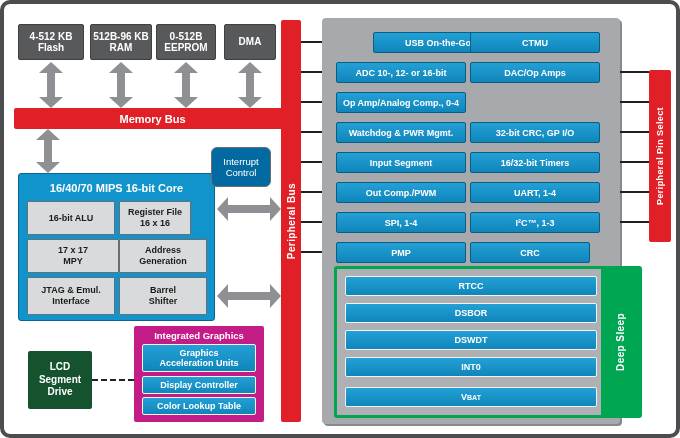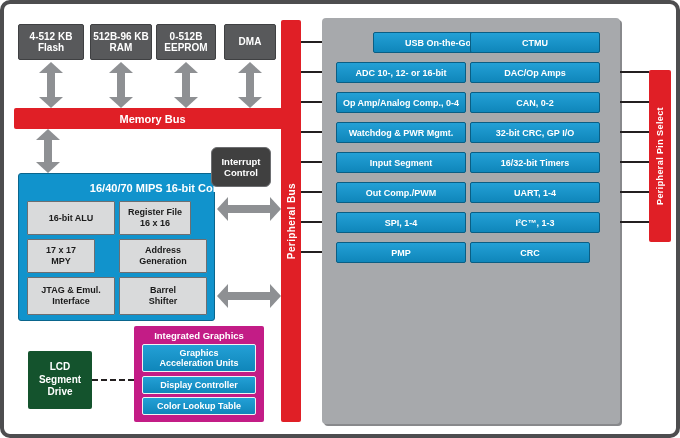--- a/index.html
+++ b/index.html
@@ -17,21 +17,21 @@
 
   .box-dark { background:#58595b; color:#fff; font-weight:bold; font-size:10px; line-height:1.15; border-radius:2px; border:1px solid #3f4042; }
   .bus-h   { background:#e01f26; color:#fff; font-weight:bold; font-size:11px; border-radius:2px; }
   .bus-v   { background:#e01f26; color:#fff; font-weight:bold; border-radius:2px; }
   .vtext   { writing-mode:vertical-rl; transform:rotate(180deg); letter-spacing:0.4px; }
 
   .core    { background:#1193cc; border:1px solid #0a658c; border-radius:3px; }
   .core-title { color:#fff; font-weight:bold; font-size:11px; }
   .core-unit { background:#d9dadb; border:1px solid #6d6e71; color:#1a1a1a; font-weight:bold; font-size:9px; line-height:1.2; border-radius:1px; }
 
-  .ic { background:#404040; color:#fff; font-weight:bold; font-size:9.5px; line-height:1.2; border-radius:6px; border:1px solid #6d6e71; }
+  .ic { background:#0369a1; color:#fff; font-weight:normal; font-size:9.5px; line-height:1.2; border-radius:6px; border:1px solid #6d6e71; }
 
   .panel { background:#a7a9ac; border-radius:4px; box-shadow:2px 2px 0 #88898c; }
 
   .blue-box { background:linear-gradient(#23a0d6,#0f86ba); background-color:#1193cc; border:1px solid #0a5e84; color:#fff; font-weight:bold; font-size:9px; white-space:nowrap; border-radius:2px; }
   .blue-box.wrap { white-space:pre-line; line-height:1.15; }
   .white-edge { border:1px solid #f2f2f2; }
 
   .ds { background:#aeb0b3; border:3px solid #00a651; border-radius:3px; }
   .ds-bar { background:#00a651; color:#fff; font-weight:bold; font-size:10px; }
 
@@ -87,25 +87,25 @@
   <div class="abs ctr bus-h" style="left:10px; top:104px; width:277px; height:21px;">Memory Bus</div>
 
   <div class="arr-v" style="left:32px; top:125px; height:44px;">
       <span class="shaft"></span>
     </div>
 
   <div class="abs ctr ic pre" style="left:207px; top:143px; width:60px; height:40px; z-index:3;">Interrupt
 Control</div>
 
   <div class="abs core" style="left:14px; top:169px; width:197px; height:148px; z-index:2;">
-    <div class="abs ctr core-title" style="left:0; top:5px; width:100%; height:18px;margin-left:40px;">16/40/70 MIPS 16-bit Core</div>
+    <div class="abs ctr core-title" style="left:0; top:5px; width:100%; height:18px;">16/40/70 MIPS 16-bit Core</div>
     <div class="abs ctr core-unit pre" style="left:8px;   top:27px;  width:88px; height:34px;">16-bit ALU</div>
     <div class="abs ctr core-unit pre" style="left:100px; top:27px;  width:72px; height:34px;">Register File
 16 x 16</div>
-    <div class="abs ctr core-unit pre" style="left:8px;   top:65px;  width:68px; height:34px;">17 x 17
+    <div class="abs ctr core-unit pre" style="left:8px;   top:65px;  width:92px; height:34px;">17 x 17
 MPY</div>
     <div class="abs ctr core-unit pre" style="left:100px; top:65px;  width:88px; height:34px;">Address
 Generation</div>
     <div class="abs ctr core-unit pre" style="left:8px;   top:103px; width:88px; height:38px;">JTAG &amp; Emul.
 Interface</div>
     <div class="abs ctr core-unit pre" style="left:100px; top:103px; width:88px; height:38px;">Barrel
 Shifter</div>
   </div>
 
   <div class="arr-h" style="left:213px; top:193px; width:64px;">
@@ -134,27 +134,39 @@
   <div class="abs ctr blue-box" style="left:332px; top:58px;  width:130px; height:21px;">ADC 10-, 12- or 16-bit</div>
   <div class="abs ctr blue-box" style="left:332px; top:88px;  width:130px; height:21px;">Op Amp/Analog Comp., 0-4</div>
   <div class="abs ctr blue-box" style="left:332px; top:118px; width:130px; height:21px;">Watchdog &amp; PWR Mgmt.</div>
   <div class="abs ctr blue-box" style="left:332px; top:148px; width:130px; height:21px;">Input Segment</div>
   <div class="abs ctr blue-box" style="left:332px; top:178px; width:130px; height:21px;">Out Comp./PWM</div>
   <div class="abs ctr blue-box" style="left:332px; top:208px; width:130px; height:21px;">SPI, 1-4</div>
   <div class="abs ctr blue-box" style="left:332px; top:238px; width:130px; height:21px;">PMP</div>
 
   <div class="abs ctr blue-box" style="left:466px; top:28px;  width:130px; height:21px;">CTMU</div>
   <div class="abs ctr blue-box" style="left:466px; top:58px;  width:130px; height:21px;">DAC/Op Amps</div>
-  <div class="abs ctr blue-box" style="left:466px; top:88px;  width:130px; height:21px;">CAN, 0-2</div>
   <div class="abs ctr blue-box" style="left:466px; top:118px; width:130px; height:21px;">32-bit CRC, GP I/O</div>
   <div class="abs ctr blue-box" style="left:466px; top:148px; width:130px; height:21px;">16/32-bit Timers</div>
   <div class="abs ctr blue-box" style="left:466px; top:178px; width:130px; height:21px;">UART, 1-4</div>
   <div class="abs ctr blue-box" style="left:466px; top:208px; width:130px; height:21px;">I²C™, 1-3</div>
   <div class="abs ctr blue-box" style="left:466px; top:238px; width:120px; height:21px;">CRC</div>
 
+  <div class="abs ds" style="left:330px; top:262px; width:308px; height:152px; z-index:2;">
+    <div class="abs ctr ds-bar" style="right:0; top:0; width:38px; height:100%;">
+      <span class="vtext">Deep Sleep</span>
+    </div>
+    <div class="abs ctr blue-box white-edge" style="left:8px; top:7px;   width:252px; height:20px;">RTCC</div>
+    <div class="abs ctr blue-box white-edge" style="left:8px; top:34px;  width:252px; height:20px;">DSBOR</div>
+    <div class="abs ctr blue-box white-edge" style="left:8px; top:61px;  width:252px; height:20px;">DSWDT</div>
+    <div class="abs ctr blue-box white-edge" style="left:8px; top:88px;  width:252px; height:20px;">INT0</div>
+    <div class="abs ctr blue-box white-edge" style="left:8px; top:118px; width:252px; height:20px;">
+      <span>V</span>
+        <span class="vbat-sub">BAT</span>
+    </div>
+  </div>
 
   <div class="hline" style="left:616px; top:67px;  width:29px;"></div>
   <div class="hline" style="left:616px; top:97px;  width:29px;"></div>
   <div class="hline" style="left:616px; top:127px; width:29px;"></div>
   <div class="hline" style="left:616px; top:157px; width:29px;"></div>
   <div class="hline" style="left:616px; top:187px; width:29px;"></div>
   <div class="hline" style="left:616px; top:217px; width:29px;"></div>
 
   <div class="abs ctr bus-v pps" style="left:645px; top:66px; width:22px; height:172px; z-index:2;">
     <span class="vtext">Peripheral Pin Select</span>

